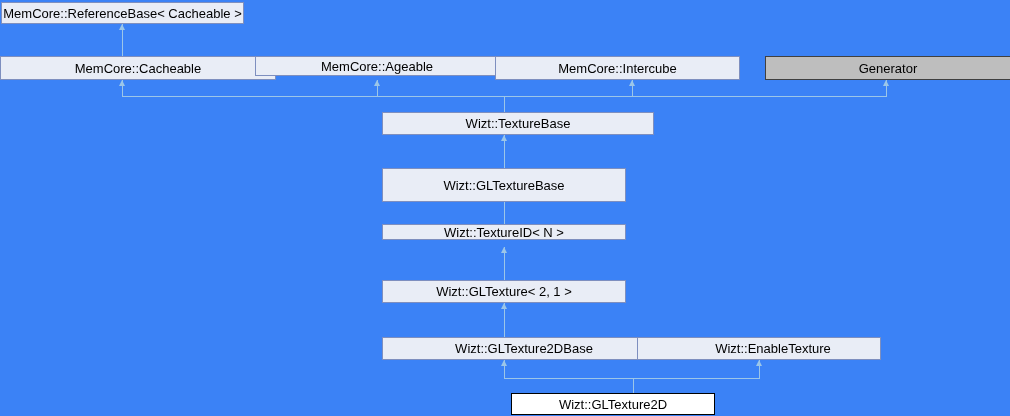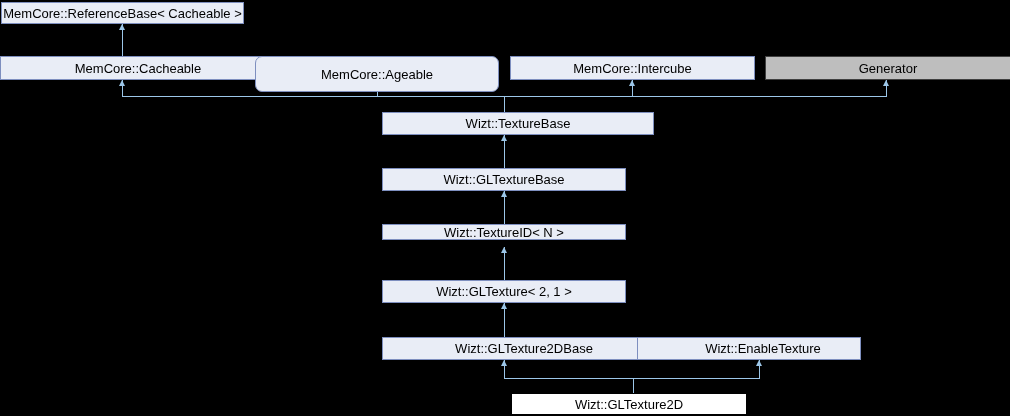--- a/index.html
+++ b/index.html
@@ -48,21 +48,21 @@
     width: 0;
     height: 0;
     border-left: 3px solid transparent;
     border-right: 3px solid transparent;
     border-bottom: 6px solid var(--edge-color, #9cc6e8);
   }
 </style>
 </head>
 <body>
 
-<div id="stage" style="--edge-color: #9cc6e8; --node-fill: #e9edf6; --node-border: #7e8fbf; --undoc-fill: #bebebe; --undoc-border: #404040; --current-fill: #ffffff; --current-border: #000000; --text-color: #000000; background: #000000; text-align: center;">
+<div id="stage" style="--edge-color: #9cc6e8; --node-fill: #e9edf6; --node-border: #7e8fbf; --undoc-fill: #bebebe; --undoc-border: #404040; --current-fill: #ffffff; --current-border: #000000; --text-color: #000000; background: #3b82f6; text-align: center;">
     <div class="edge-line" style="left: 122px; top: 24px; width: 1px; height: 32px;"></div>
     <div class="edge-line" style="left: 122px; top: 96px; width: 765px; height: 1px;"></div>
     <div class="edge-line" style="left: 122px; top: 80px; width: 1px; height: 16px;"></div>
     <div class="edge-line" style="left: 377px; top: 80px; width: 1px; height: 16px;"></div>
     <div class="edge-line" style="left: 632px; top: 80px; width: 1px; height: 16px;"></div>
     <div class="edge-line" style="left: 886px; top: 80px; width: 1px; height: 16px;"></div>
     <div class="edge-line" style="left: 504px; top: 96px; width: 1px; height: 16px;"></div>
     <div class="edge-line" style="left: 504px; top: 135px; width: 1px; height: 33px;"></div>
     <div class="edge-line" style="left: 504px; top: 191px; width: 1px; height: 33px;"></div>
     <div class="edge-line" style="left: 504px; top: 247px; width: 1px; height: 33px;"></div>
@@ -78,23 +78,23 @@
     <div class="edge-arrow" style="left: 883px; top: 80px;"></div>
     <div class="edge-arrow" style="left: 501px; top: 135px;"></div>
     <div class="edge-arrow" style="left: 501px; top: 191px;"></div>
     <div class="edge-arrow" style="left: 501px; top: 247px;"></div>
     <div class="edge-arrow" style="left: 501px; top: 303px;"></div>
     <div class="edge-arrow" style="left: 501px; top: 360px;"></div>
     <div class="edge-arrow" style="left: 756px; top: 360px;"></div>
     <div class="edge-arrow" style="left: 630px; top: 393px;"></div>
     <div class="node link" style="left: 1px; top: 2px; width: 243px; height: 22px;">MemCore::ReferenceBase&lt; Cacheable &gt;</div>
     <div class="node link" style="left: 0px; top: 56px; width: 276px; height: 24px;">MemCore::Cacheable</div>
-    <div class="node link" style="left: 255px; top: 56px; width: 244px; height: 36px; border-radius: 7px;">MemCore::Ageable</div>
-    <div class="node link" style="left: 510px; top: 56px; width: 245px; height: 24px;">MemCore::Intercube</div>
+    <div class="node link" style="left: 255px; top: 56px; width: 244px; height: 20px;">MemCore::Ageable</div>
+    <div class="node link" style="left: 495px; top: 56px; width: 245px; height: 24px;">MemCore::Intercube</div>
     <div class="node undocumented" style="left: 765px; top: 56px; width: 246px; height: 24px;">Generator</div>
     <div class="node link" style="left: 382px; top: 112px; width: 272px; height: 23px;">Wizt::TextureBase</div>
-    <div class="node link" style="left: 382px; top: 168px; width: 244px; height: 23px;">Wizt::GLTextureBase</div>
+    <div class="node link" style="left: 382px; top: 168px; width: 244px; height: 34px;">Wizt::GLTextureBase</div>
     <div class="node link" style="left: 382px; top: 224px; width: 244px; height: 16px;">Wizt::TextureID&lt; N &gt;</div>
     <div class="node link" style="left: 382px; top: 280px; width: 244px; height: 23px;">Wizt::GLTexture&lt; 2, 1 &gt;</div>
     <div class="node link" style="left: 382px; top: 337px; width: 284px; height: 23px;">Wizt::GLTexture2DBase</div>
-    <div class="node link" style="left: 637px; top: 337px; width: 224px; height: 23px; padding-left: 28px;">Wizt::EnableTexture</div>
-    <div class="node current" style="left: 511px; top: 393px; width: 236px; height: 22px;">Wizt::GLTexture2D</div>
+    <div class="node link" style="left: 637px; top: 337px; width: 244px; height: 23px; padding-left: 28px;">Wizt::EnableTexture</div>
+    <div class="node current" style="left: 511px; top: 393px; width: 204px; height: 22px;">Wizt::GLTexture2D</div>
   </div>
 
 </body></html>

